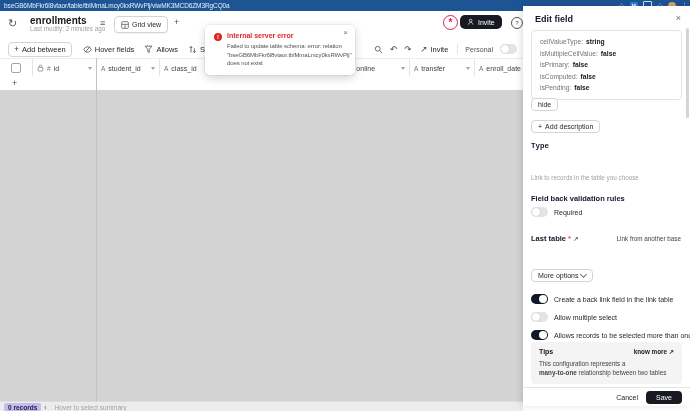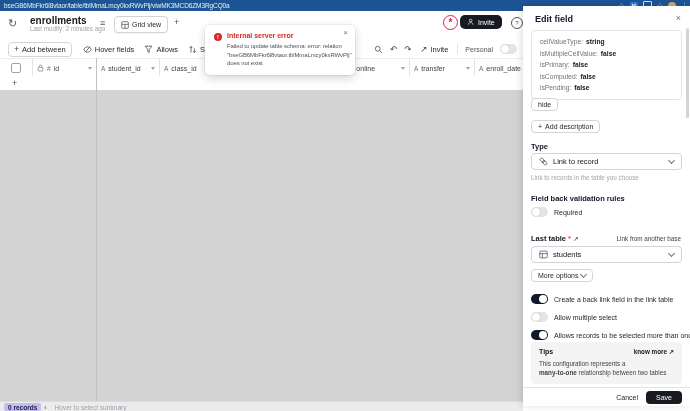--- a/index.html
+++ b/index.html
@@ -322,60 +322,37 @@
       </div>
     </div>
 
     <button class="p-btn hide-btn">hide</button>
 
     <button class="p-btn adddesc-btn">
       <span>+</span>
       <span>Add description</span>
     </button>
 
-    <span class="p-label" style="left:8px;top:136px;">Type</span>
-    <div class="p-select" style="top:147px;">
-      <span class="tb-ic">
-        <svg width="9" height="9" viewBox="0 0 12 12">
-            <g transform="rotate(45 6 6)" fill="none" stroke="#52525b">
-              <rect x="0.5" y="4" width="6.5" height="4" rx="2"></rect>
-              <rect x="5" y="4" width="6.5" height="4" rx="2"></rect>
-            </g>
-          </svg>
-      </span>
-      <span>Link to record</span>
-      <span class="chev chev-end"></span>
-    </div>
+    <span class="p-label" style="left:8px;top:136px;font-family:Liberation Mono, monospace;">Type</span>
     <span class="p-help" style="top:168px;">Link to records in the table you choose</span>
 
     <span class="p-label" style="left:8px;top:188px;">Field back validation rules</span>
     <div class="toggle-row" style="top:201px;">
       <span class="toggle">
           <span class="knob"></span>
         </span>
       <span>Required</span>
     </div>
 
     <span class="p-label" style="left:8px;top:228px;">
       <span>Last table</span>
       <span class="red-ast">*</span>
       <span class="ext-arrow">↗</span>
     </span>
     <span class="link-other" style="top:229px;">Link from another base</span>
-    <div class="p-select" style="top:240px;">
-      <span class="tb-ic">
-        <svg width="9" height="9" viewBox="0 0 12 12">
-            <rect x="1" y="1.5" width="10" height="9" rx="1.5" fill="none" stroke="#52525b"></rect>
-            <line x1="1" y1="4.8" x2="11" y2="4.8" stroke="#52525b"></line>
-            <line x1="4.5" y1="4.8" x2="4.5" y2="10.5" stroke="#52525b"></line>
-          </svg>
-      </span>
-      <span>students</span>
-      <span class="chev chev-end"></span>
-    </div>
     <button class="p-btn" style="position:absolute;left:8px;top:263px;">
       <span>More options</span>
       <span class="chev"></span>
     </button>
 
     <div class="toggle-row" style="top:288px;">
       <span class="toggle on">
           <span class="knob"></span>
         </span>
       <span>Create a back link field in the link table</span>

